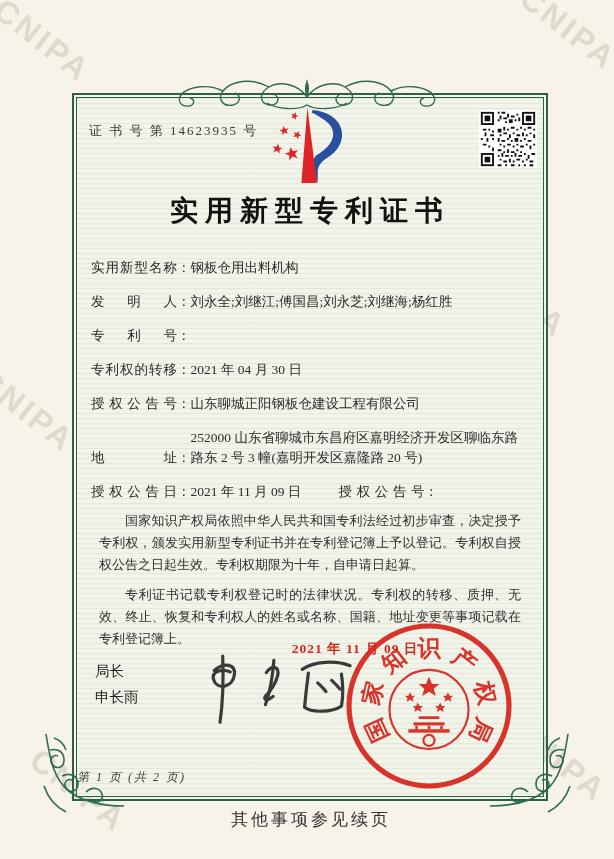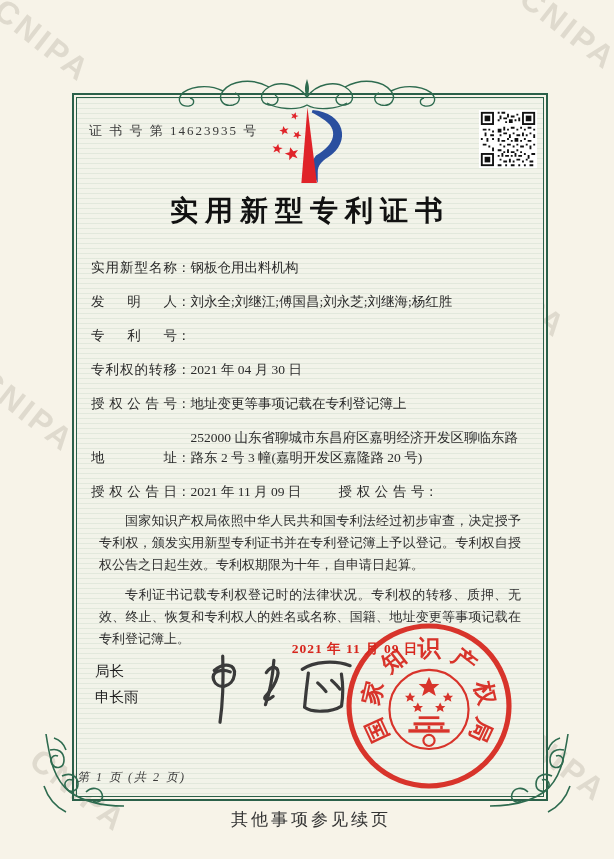--- a/index.html
+++ b/index.html
@@ -163,21 +163,21 @@
           <span class="colon">：</span>
       </div>
       <div class="field-row">
         <span class="flabel">专利权的转移</span>
           <span class="colon">：</span>
         <span class="fvalue">2021 年 04 月 30 日</span>
       </div>
       <div class="field-row">
         <span class="flabel">授权公告号</span>
           <span class="colon">：</span>
-        <span class="fvalue">地址变更等事项记载在专利登记簿上</span>
+        <span class="fvalue">山东聊城正阳钢板仓建设工程有限公司</span>
       </div>
       <div class="field-row">
         <span class="flabel">地址</span>
           <span class="colon">：</span>
         <span class="fvalue">252000 山东省聊城市东昌府区嘉明经济开发区聊临东路
 路东 2 号 3 幢(嘉明开发区嘉隆路 20 号)</span>
       </div>
       <div class="field-row">
         <span class="flabel">授权公告日</span>
           <span class="colon">：</span>

